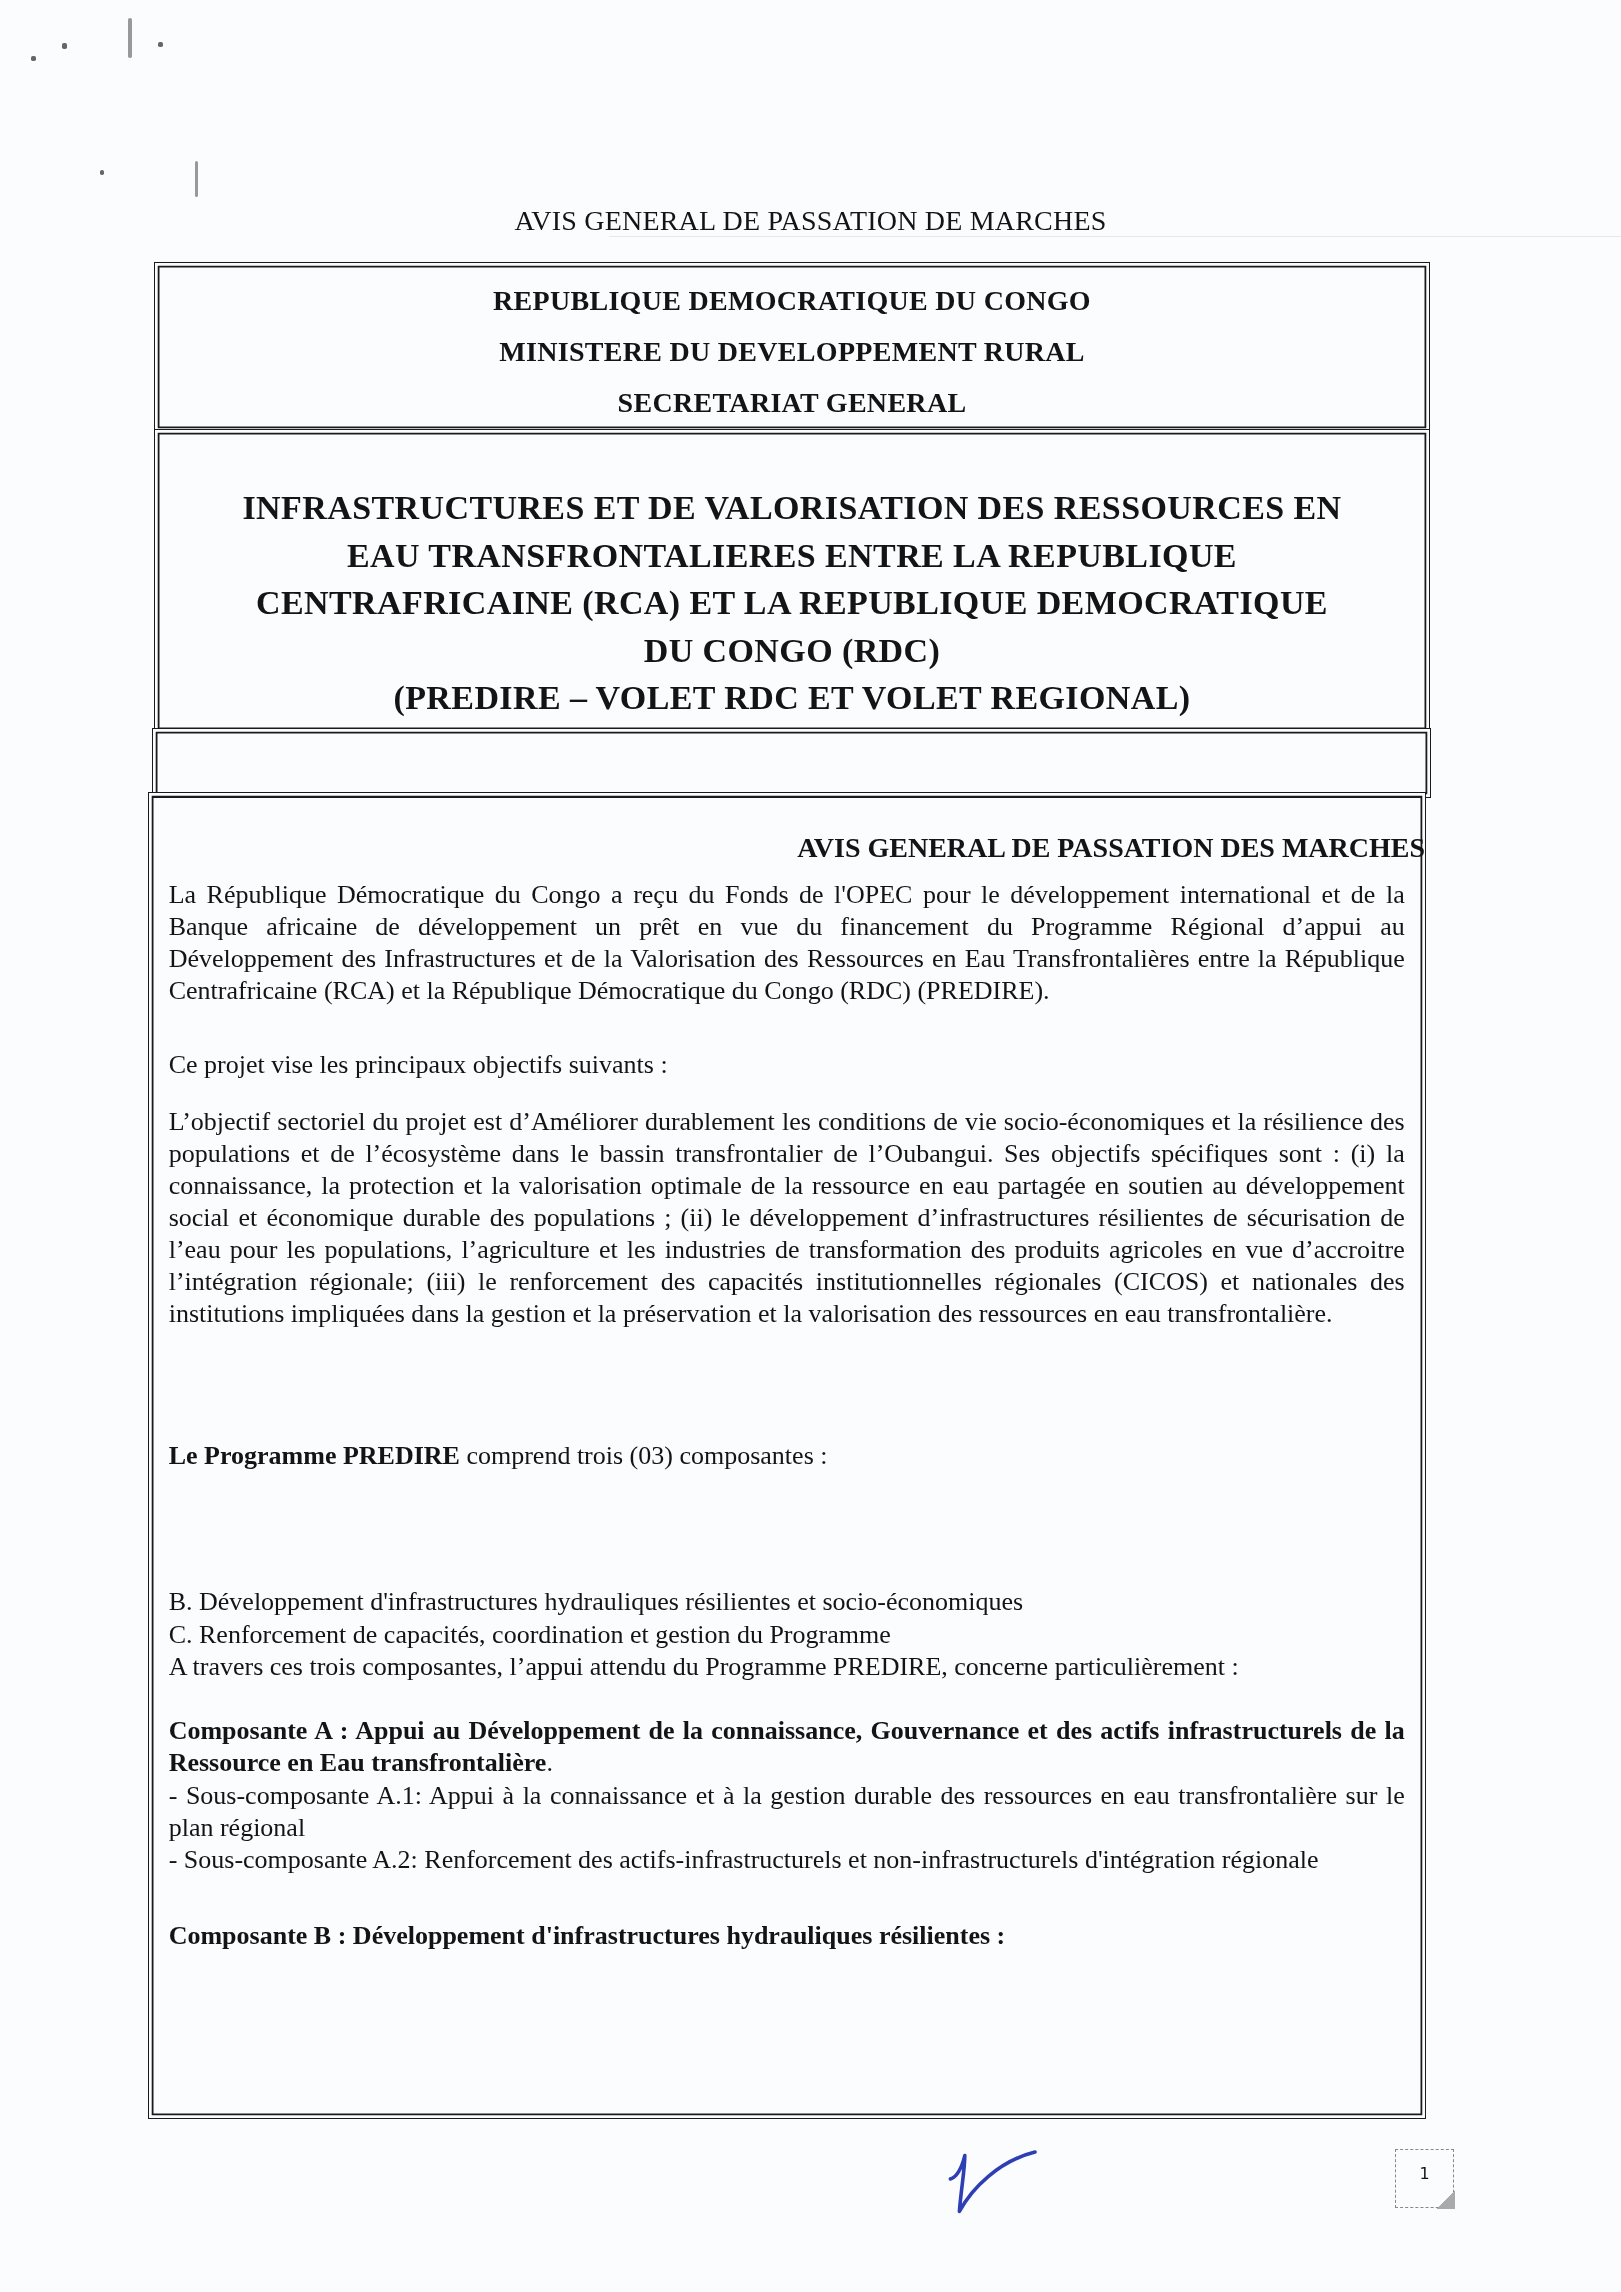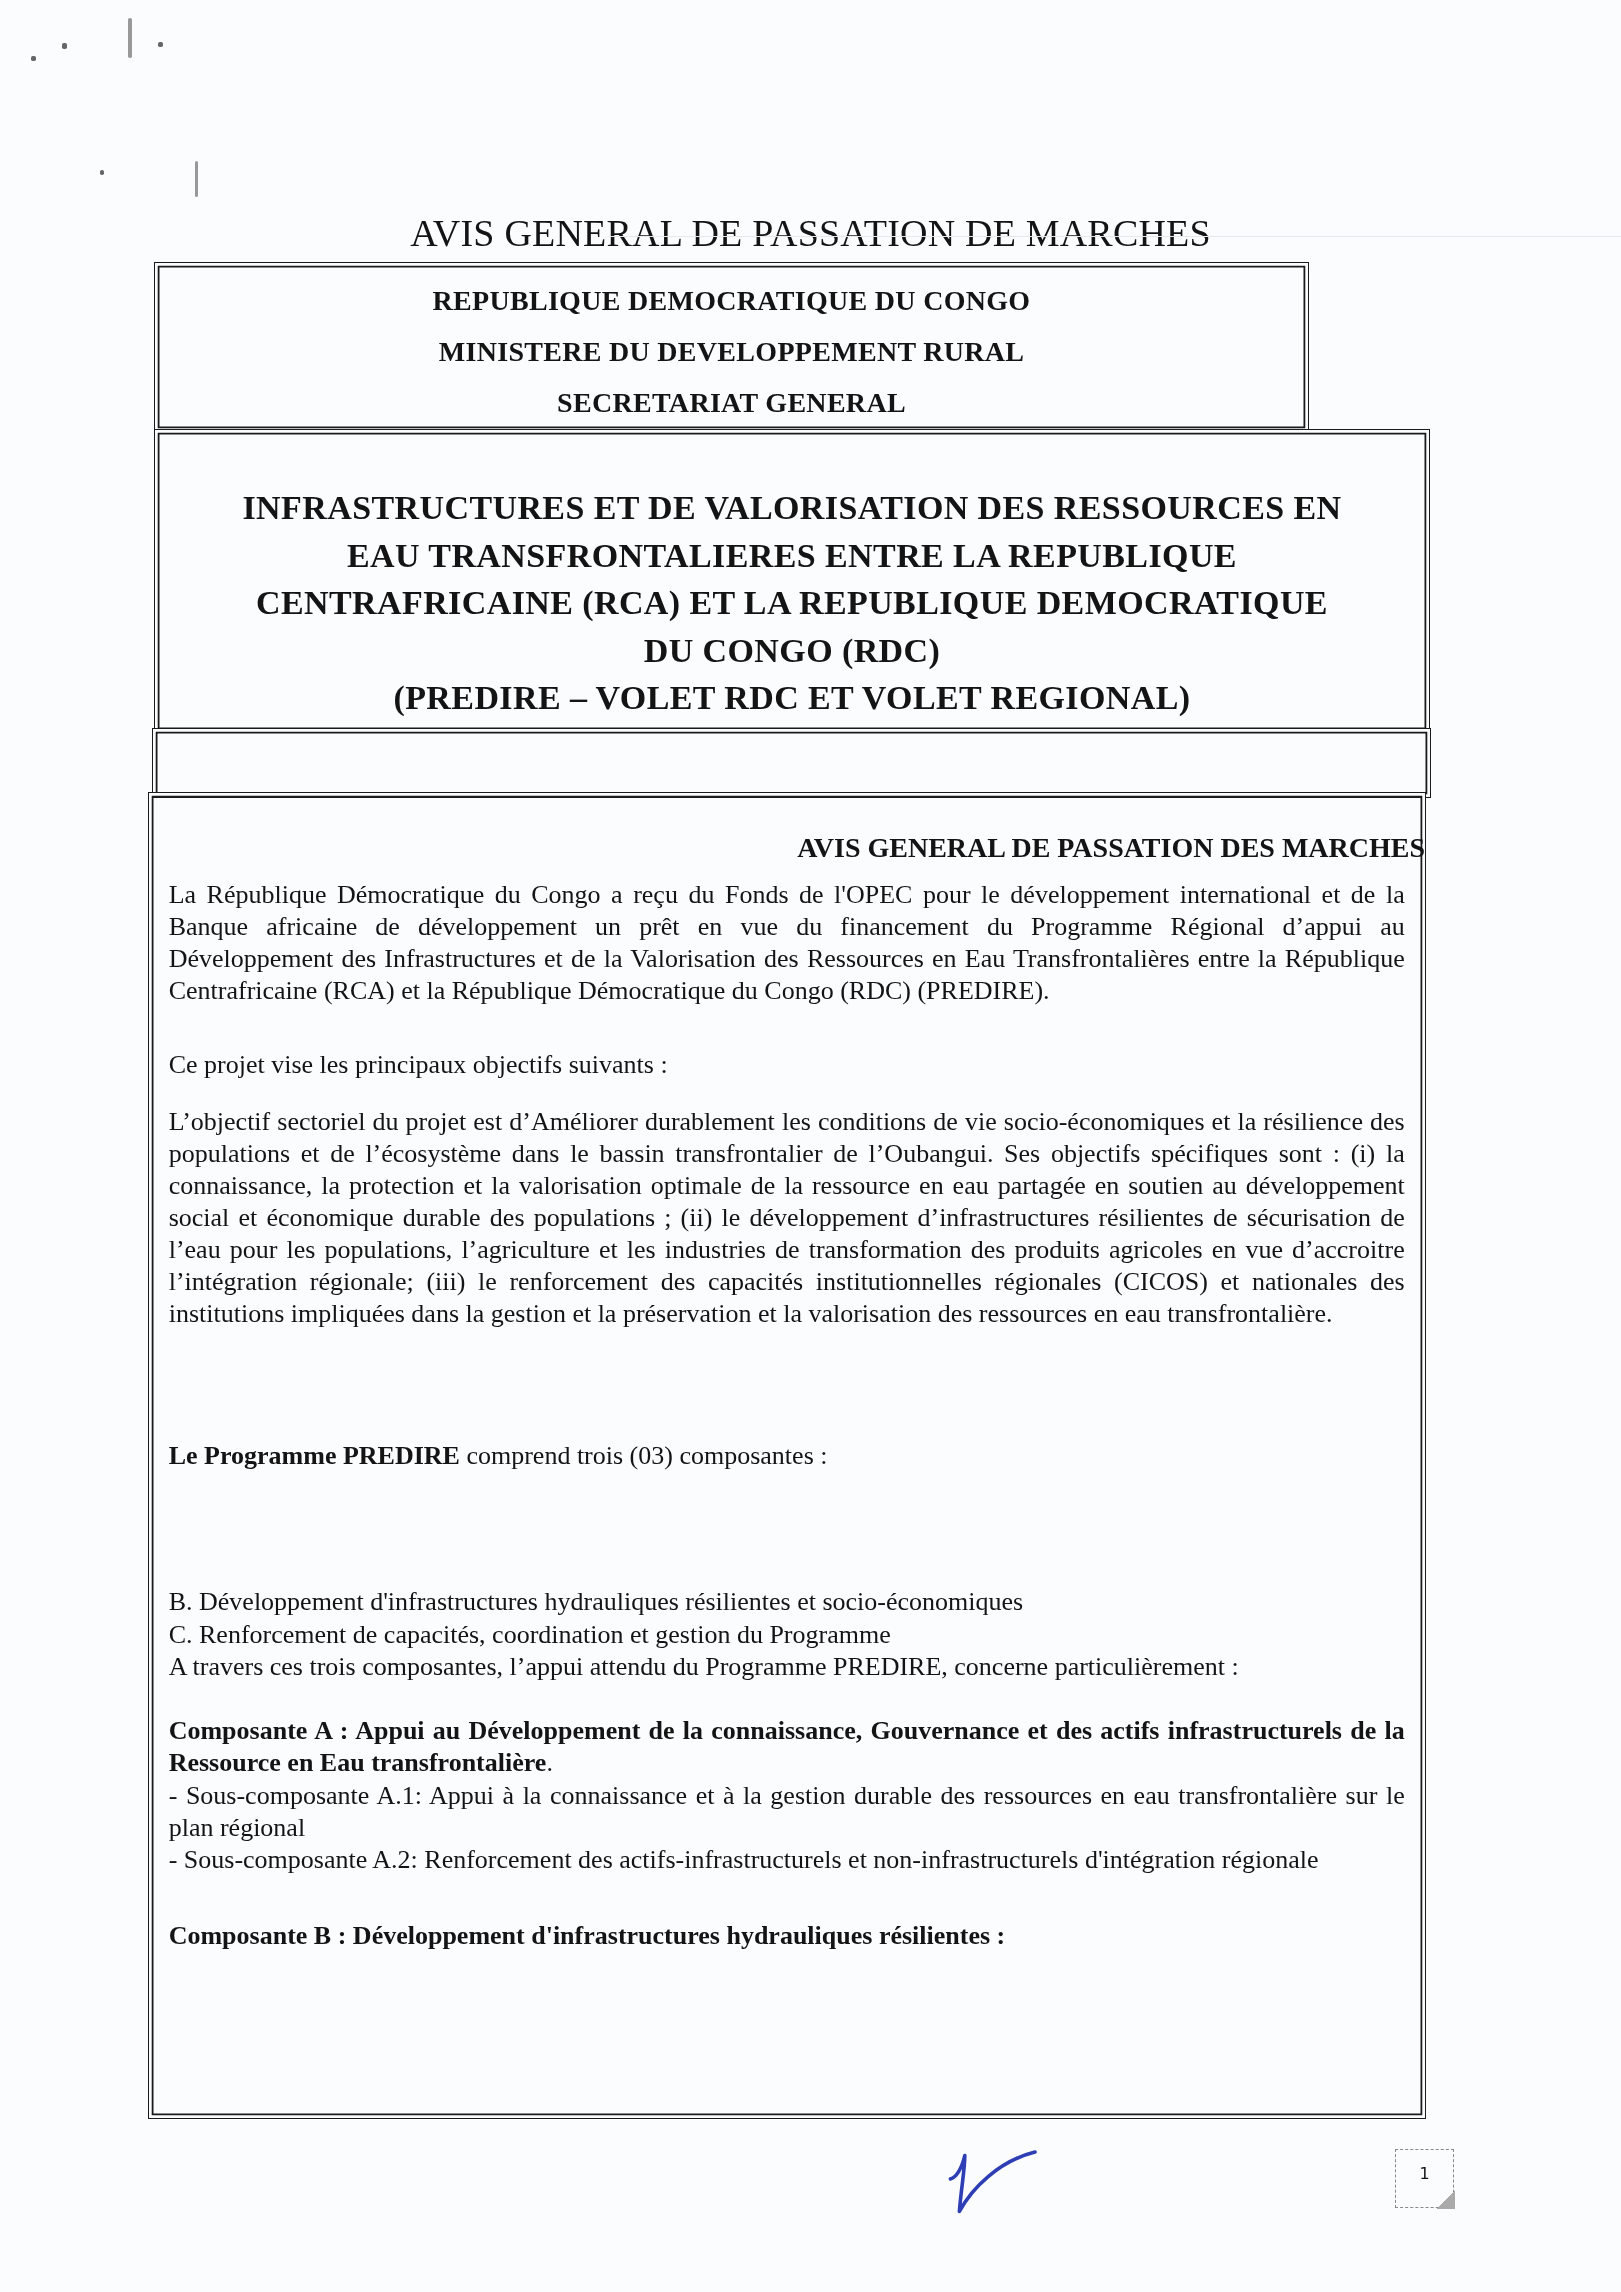--- a/index.html
+++ b/index.html
@@ -7,35 +7,35 @@
     width: 1621px; height: 2293px;
     background: #fbfcfe;
     position: relative;
     overflow: hidden;
     font-family: "Liberation Serif", "DejaVu Serif", serif;
     color: #141414;
   }
   .scan-mark { position: absolute; background: #666; border-radius: 1.8px; }
   .doc-title {
     position: absolute; left: 0; width: 1621px; top: 186px;
-    text-align: center; font-size: 38px; font-weight: normal;
+    text-align: center; font-size: 28px; font-weight: normal;
     letter-spacing: 0.2px;
   }
   .faint-rule {
     position: absolute; left: 609px; top: 236px; width: 1012px; height: 0.9px;
     background: #e6e8ec;
   }
   
   .dbox {
     position: absolute;
     border: 1.8px solid #1a1a1a;
     box-shadow: inset 0 0 0 2.7px #fbfcfe, inset 0 0 0 4.5px #1a1a1a;
     box-sizing: border-box;
   }
-  .box-header { left: 154px; top: 262px; width: 1155px; height: 170px; }
+  .box-header { left: 154px; top: 262px; width: 1276px; height: 170px; }
   .box-program { left: 154px; top: 429px; width: 1276px; height: 304px; }
   .box-empty { left: 152px; top: 728px; width: 1279px; height: 70px; }
   .box-main { left: 148px; top: 792px; width: 1278px; height: 1327px; }
 
   .hdr-line {
     position: absolute; left: 0; right: 0; text-align: center;
     font-size: 28px; font-weight: bold; letter-spacing: 0.3px;
   }
   .prog-line {
     position: absolute; left: 0; right: 0; text-align: center;

